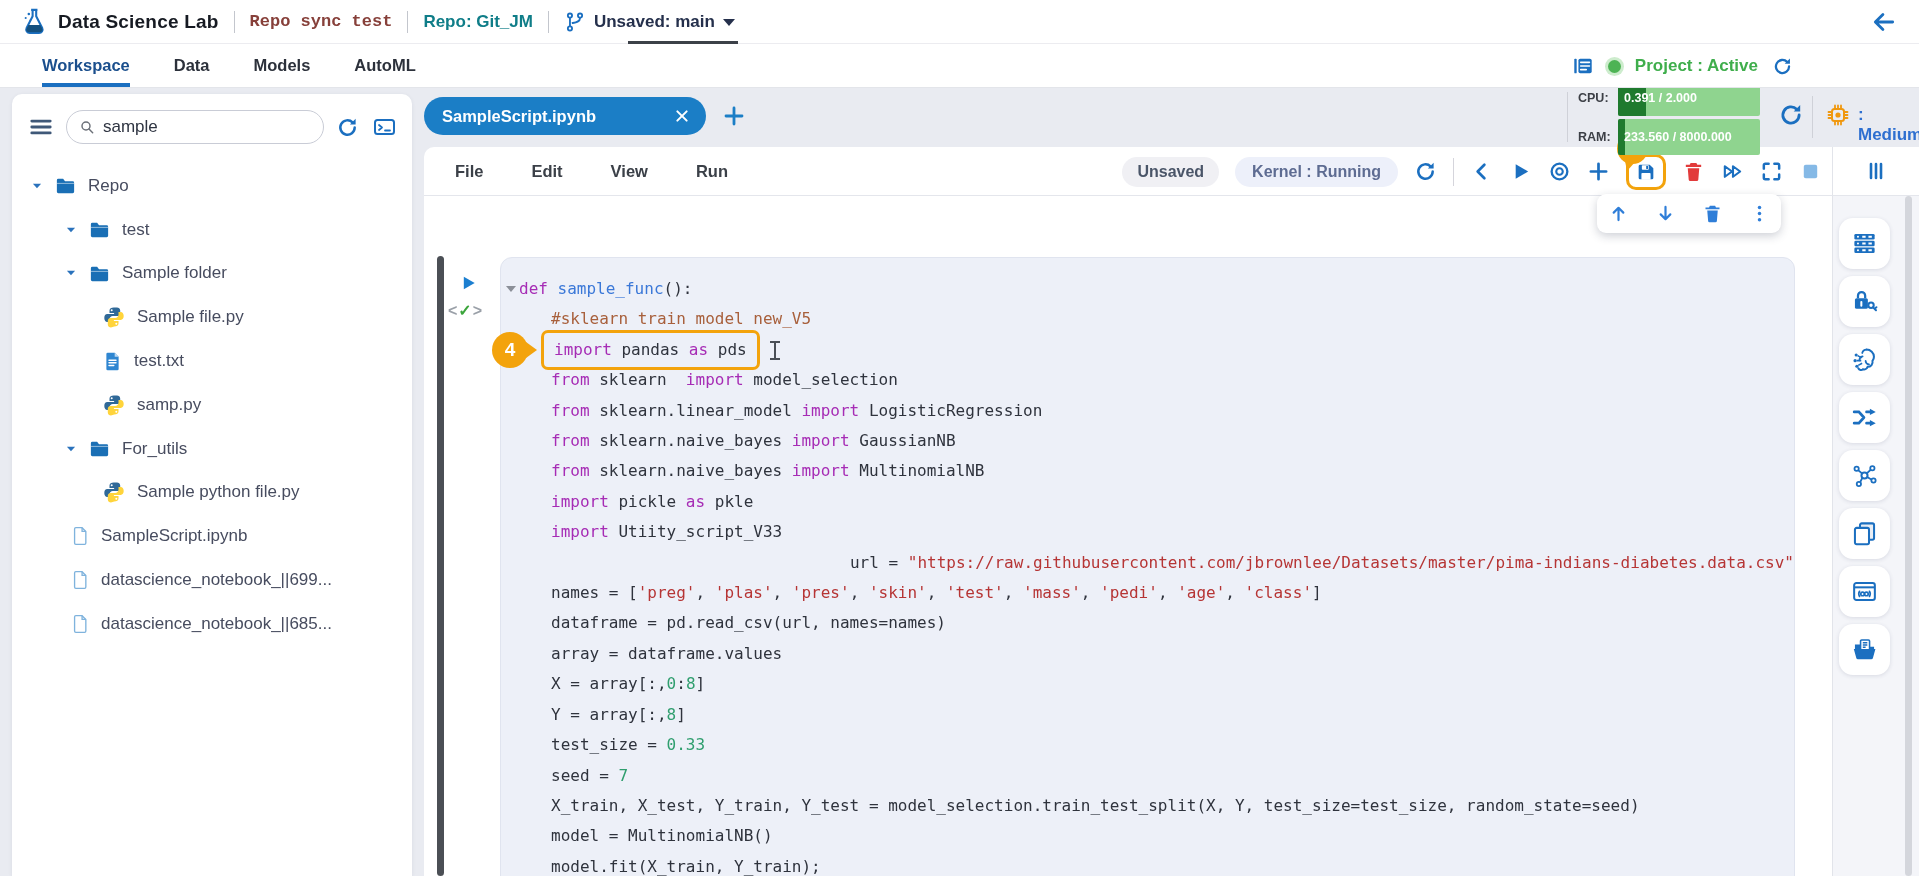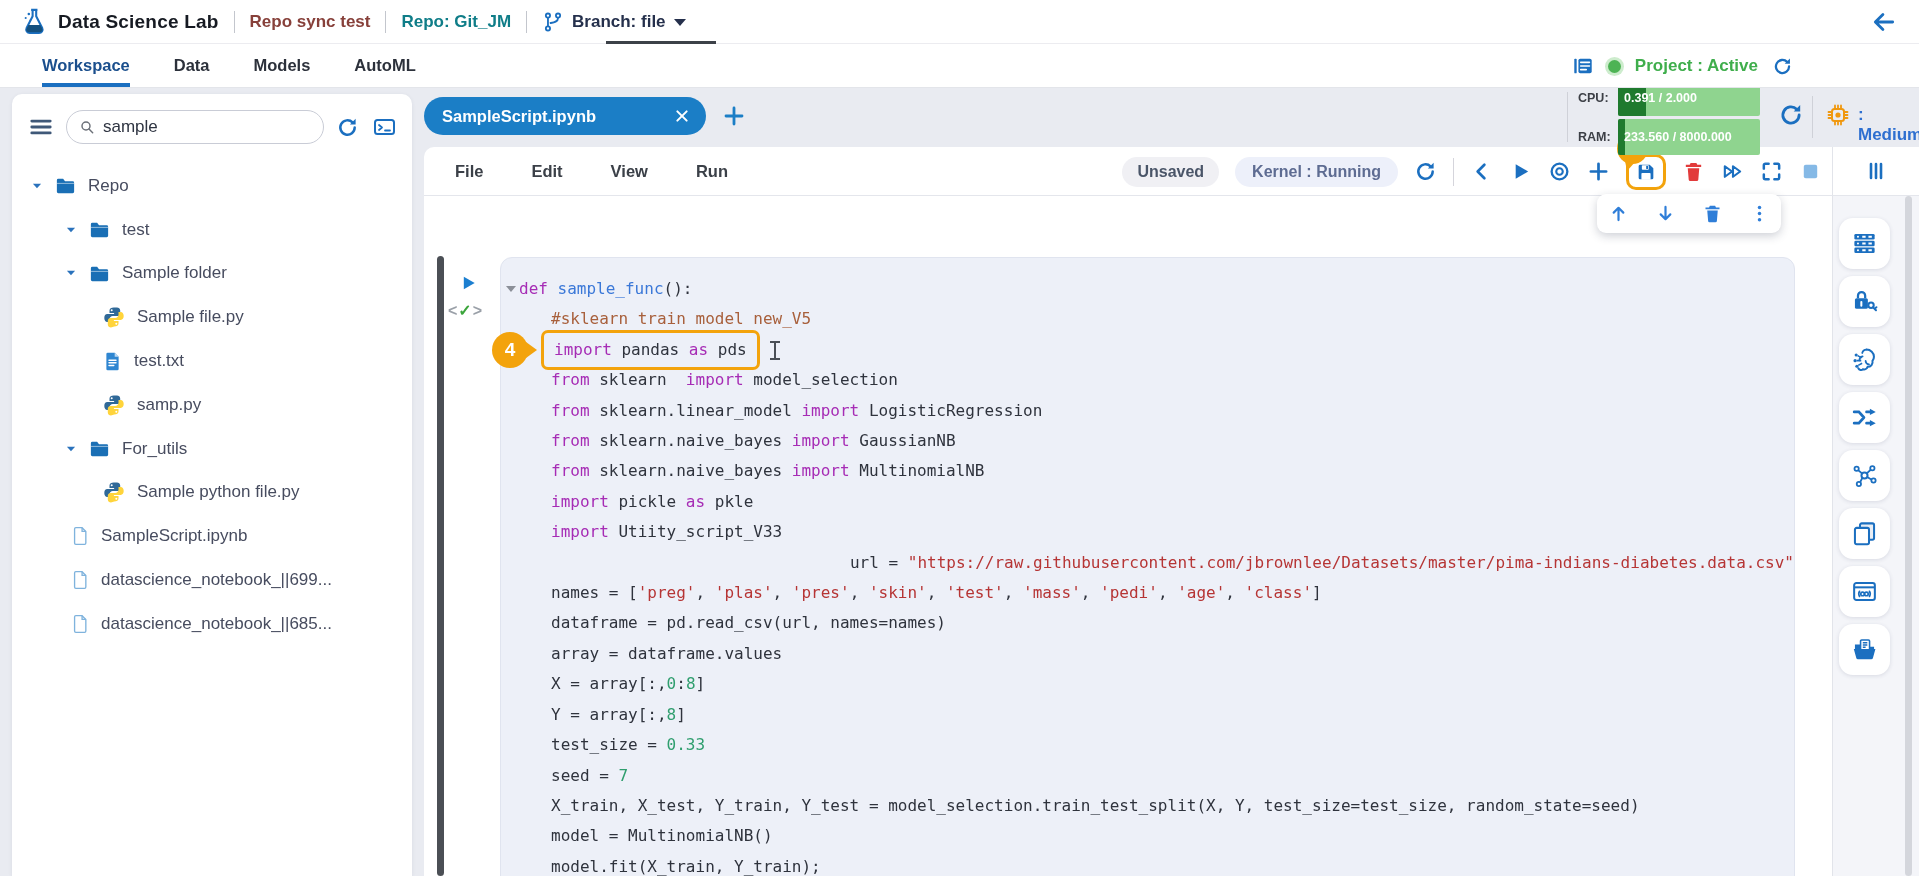--- a/index.html
+++ b/index.html
@@ -4,21 +4,21 @@
 <style>
   * { margin:0; padding:0; box-sizing:border-box; }
   html,body { width:1919px; height:876px; overflow:hidden; font-family:"Liberation Sans", sans-serif; background:#e9ebf1; }
   #app { position:relative; width:1919px; height:876px; }
 
   
   #header { position:absolute; left:0; top:0; width:1919px; height:44px; background:#ffffff; border-bottom:1px solid #ececf0; display:flex; align-items:center; padding-left:20px; z-index:30; }
   .brand { display:flex; align-items:center; gap:10px; }
   .app-title { font-size:19px; font-weight:800; color:#161a22; letter-spacing:.2px; }
   .hdiv { width:1px; height:22px; background:#c3c6cd; margin:0 15px; }
-  .session-title { font-size:17px; color:#87403a; font-weight:600; }
+  .session-title { font-size:17px; color:#87403a; font-weight:600;font-family:Liberation Mono, monospace; }
   .repo-label { font-size:17px; color:#0f7d88; font-weight:600; }
   .branch-wrap { display:flex; align-items:center; gap:8px; position:relative; height:44px; }
   .branch-label { font-size:17px; color:#25304c; font-weight:600; }
   .branch-caret { width:0; height:0; border-left:6px solid transparent; border-right:6px solid transparent; border-top:7px solid #25304c; margin-top:2px; }
   .branch-underline { position:absolute; left:64px; bottom:0; width:110px; height:3px; background:#3c4148; }
   .back-arrow { position:absolute; right:22px; top:9px; width:26px; height:26px; color:#1b6fc0; }
 
   
   #nav { position:absolute; left:0; top:44px; width:1919px; height:44px; background:#ffffff; border-bottom:1px solid #e3e5ea; display:flex; align-items:center; padding-left:42px; z-index:29; }
   #nav-tabs { display:flex; gap:44px; height:100%; align-items:stretch; }
@@ -142,21 +142,21 @@
     <span class="hdiv"></span>
     <div class="branch-wrap">
       <span class="icon-18" style="width:22px;height:22px;color:#1b6fc0;">
           <svg viewBox="0 0 24 24" style="width: 100%; height: 100%; display: block;">
             <circle cx="6.5" cy="5" r="2.3" fill="none" stroke="currentColor" stroke-width="2"></circle>
             <circle cx="6.5" cy="19" r="2.3" fill="none" stroke="currentColor" stroke-width="2"></circle>
             <circle cx="17.5" cy="5" r="2.3" fill="none" stroke="currentColor" stroke-width="2"></circle>
             <path d="M6.5 7.5v9M17.5 7.5c0 4.5-5 5-9 5.8" fill="none" stroke="currentColor" stroke-width="2"></path>
           </svg>
         </span>
-      <span class="branch-label">Branch: file</span>
+      <span class="branch-label">Unsaved: main</span>
       <span class="branch-caret"></span>
       <span class="branch-underline"></span>
     </div>
     <span class="back-arrow">
         <svg viewBox="0 0 24 24" style="width: 100%; height: 100%; display: block;">
           <path d="M20 12H5M11 5l-7 7 7 7" fill="none" stroke="currentColor" stroke-width="2.6" stroke-linecap="round" stroke-linejoin="round"></path>
         </svg>
       </span>
   </header>
 

